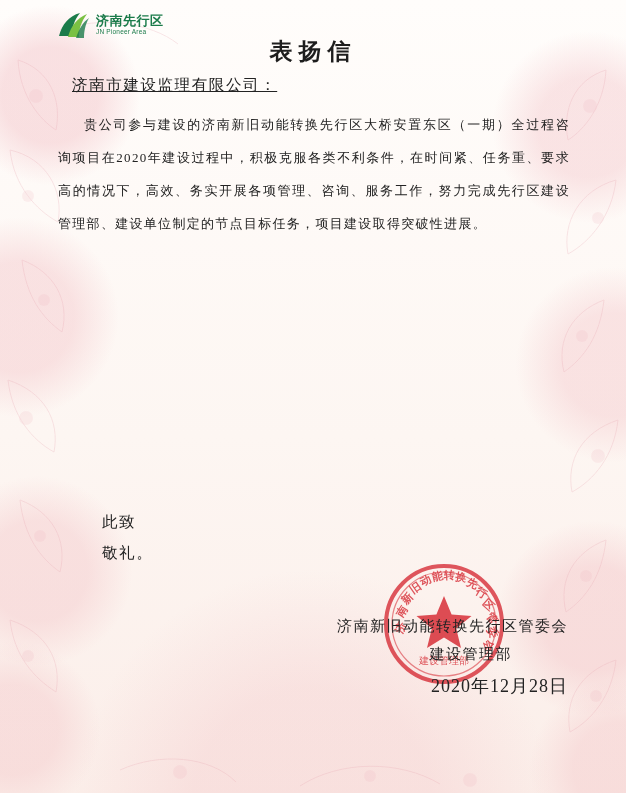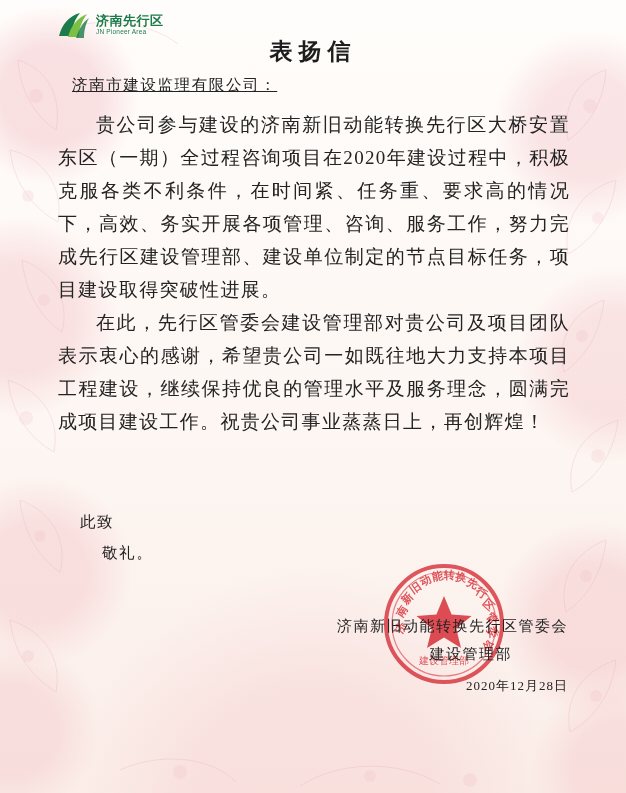--- a/index.html
+++ b/index.html
@@ -100,54 +100,54 @@
     font-size: 15.5px;
     letter-spacing: 1.6px;
     color: #232323;
     text-decoration: underline;
   }
   .body-text {
     position: absolute;
     top: 108px;
     left: 58px;
     width: 512px;
-    font-size: 19px;
+    font-size: 13px;
     line-height: 33px;
     letter-spacing: 1.3px;
     color: #232323;
     text-align: justify;
   }
   .body-text p {
     margin: 0;
     text-indent: 2em;
   }
   .closing {
     position: absolute;
-    left: 80px;
+    left: 102px;
     font-size: 15.5px;
     letter-spacing: 1.6px;
     color: #232323;
   }
   .closing-1 { top: 512px; }
   .closing-2 { top: 543px; left: 74px; margin-left: 28px; }
 
   
   .signature {
     position: absolute;
     right: 58px;
     top: 612px;
     text-align: right;
     font-size: 15px;
     letter-spacing: 1.5px;
     color: #232323;
     line-height: 28px;
     margin-left: 22px;
   }
   .sig-line2 { margin-right: 56px; }
-  .sig-date { margin-top: 4px; font-size: 13px; letter-spacing: 1px; }
+  .sig-date { margin-top: 4px; font-size: 18px; letter-spacing: 1px; }
 
   
   .seal {
     position: absolute;
     left: 380px;
     top: 560px;
     width: 128px;
     height: 128px;
     opacity: 0.88;
     pointer-events: none;
@@ -210,21 +210,20 @@
   </div>
 
   <div class="doc">
 
     <div class="title">表扬信</div>
 
     <div class="salutation">济南市建设监理有限公司：</div>
 
     <div class="body-text">
       <p>贵公司参与建设的济南新旧动能转换先行区大桥安置东区（一期）全过程咨询项目在2020年建设过程中，积极克服各类不利条件，在时间紧、任务重、要求高的情况下，高效、务实开展各项管理、咨询、服务工作，努力完成先行区建设管理部、建设单位制定的节点目标任务，项目建设取得突破性进展。</p>
-      <p>在此，先行区管委会建设管理部对贵公司及项目团队表示衷心的感谢，希望贵公司一如既往地大力支持本项目工程建设，继续保持优良的管理水平及服务理念，圆满完成项目建设工作。祝贵公司事业蒸蒸日上，再创辉煌！</p>
     </div>
 
     <div class="closing closing-1">此致</div>
     <div class="closing closing-2">敬礼。</div>
 
     <svg class="seal" viewBox="0 0 128 128">
       <circle cx="64" cy="64" r="58" fill="none" stroke="#d4202a" stroke-width="4" opacity="0.85"></circle>
       <circle cx="64" cy="64" r="52" fill="none" stroke="#d4202a" stroke-width="1.2" opacity="0.6"></circle>
       <path d="M64 36 L71.6 54.4 L91.5 55.9 L76.2 68.6 L81 88 L64 77.4 L47 88 L51.8 68.6 L36.5 55.9 L56.4 54.4 Z" fill="#d4202a" opacity="0.9"></path>
       <g fill="#d4202a" opacity="0.85" font-family="Liberation Serif, serif" font-size="11" font-weight="bold">

